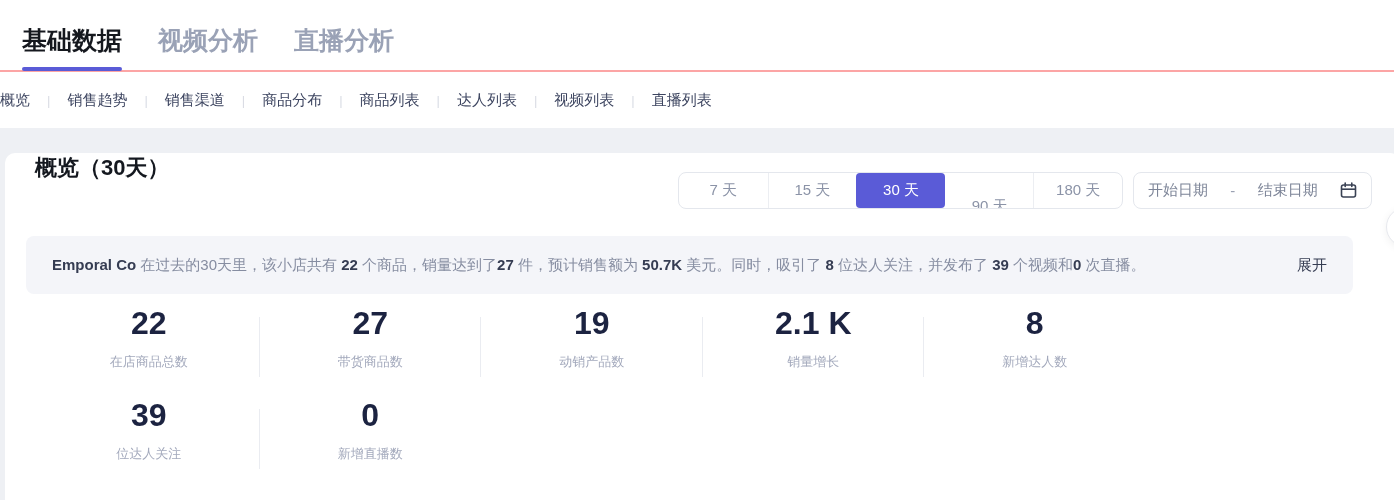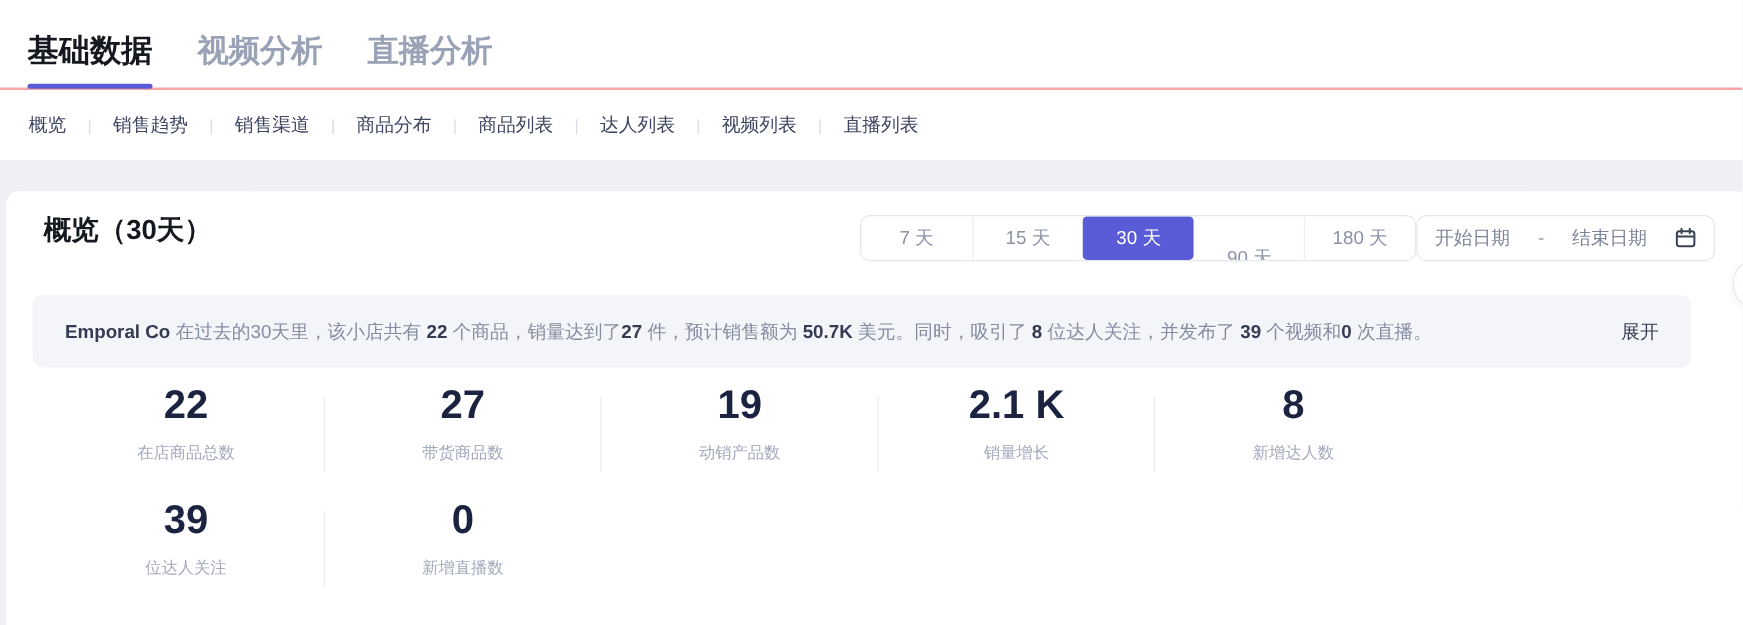--- a/index.html
+++ b/index.html
@@ -25,39 +25,39 @@
     font-size: 25px; font-weight: 700; color: #9aa2b6;
     padding-bottom: 13px; position: relative; cursor: pointer; white-space: nowrap;
   }
   .tab.active { color: #15181e; }
   .tab.active::after {
     content: ""; position: absolute; left: 0; right: 0; bottom: -1px;
     height: 4px; background: #5a5bd7; border-radius: 2px;
   }
   .subnav {
     display: flex; align-items: center;
-    height: 56px; padding-left: 23px;
+    height: 56px; 
     font-size: 15px; color: #3d4560;
   }
   .subnav .subnav-item { cursor: pointer; white-space: nowrap; }
   .subnav .sep { margin: 0 17px; color: #d9dce4; font-size: 13px; }
 
   
   .card {
     position: absolute; left: 5px; top: 153px;
     width: 1395px; height: 360px;
     background: #ffffff; border-radius: 10px;
   }
   .section-title {
-    position: absolute; left: 30px; top: 16px; margin: 0;
+    position: absolute; left: 30px; top: 0; margin: 0;
     font-size: 22px; font-weight: 700; color: #14181f;
   }
   .controls {
     position: absolute; top: 19px; right: 28px;
-    display: flex; align-items: center;
+    display: flex; gap: 10px; align-items: center;
   }
   .segmented {
     display: flex; height: 37px;
     border: 1px solid #e4e7ed; border-radius: 8px;
     background: #fff; overflow: hidden;
   }
   .seg-btn {
     width: 88.6px; display: flex; align-items: center; justify-content: center;
     font-size: 15px; color: #8b93a7; cursor: pointer;
     border-left: 1px solid #eceef2; white-space: nowrap;

